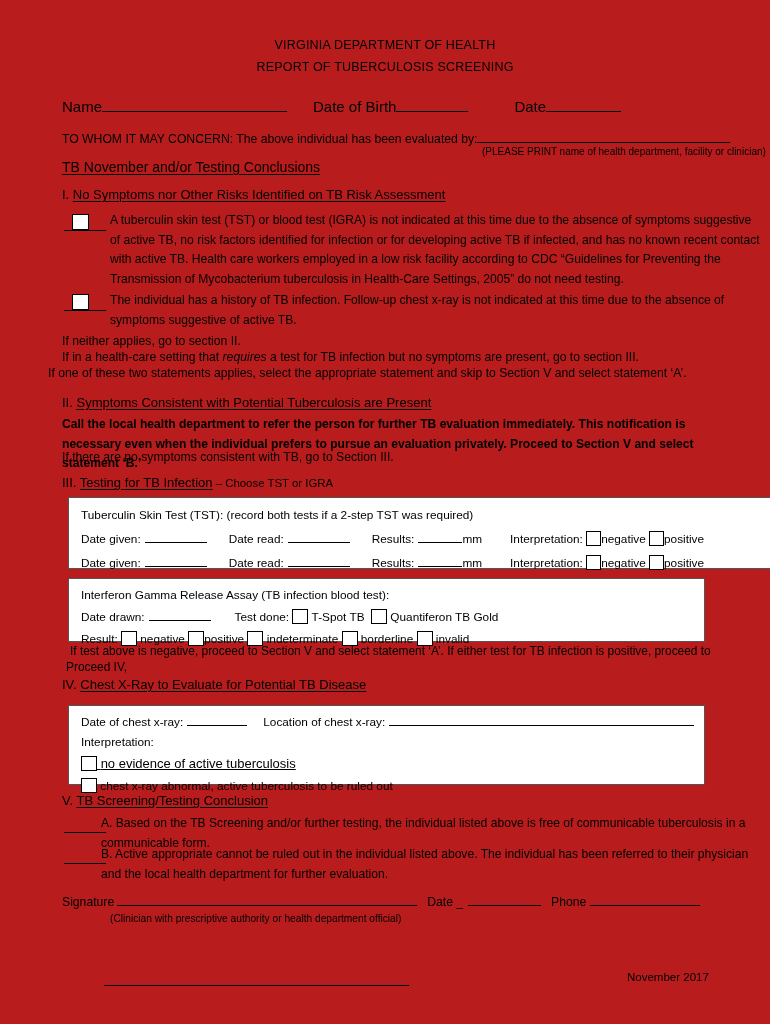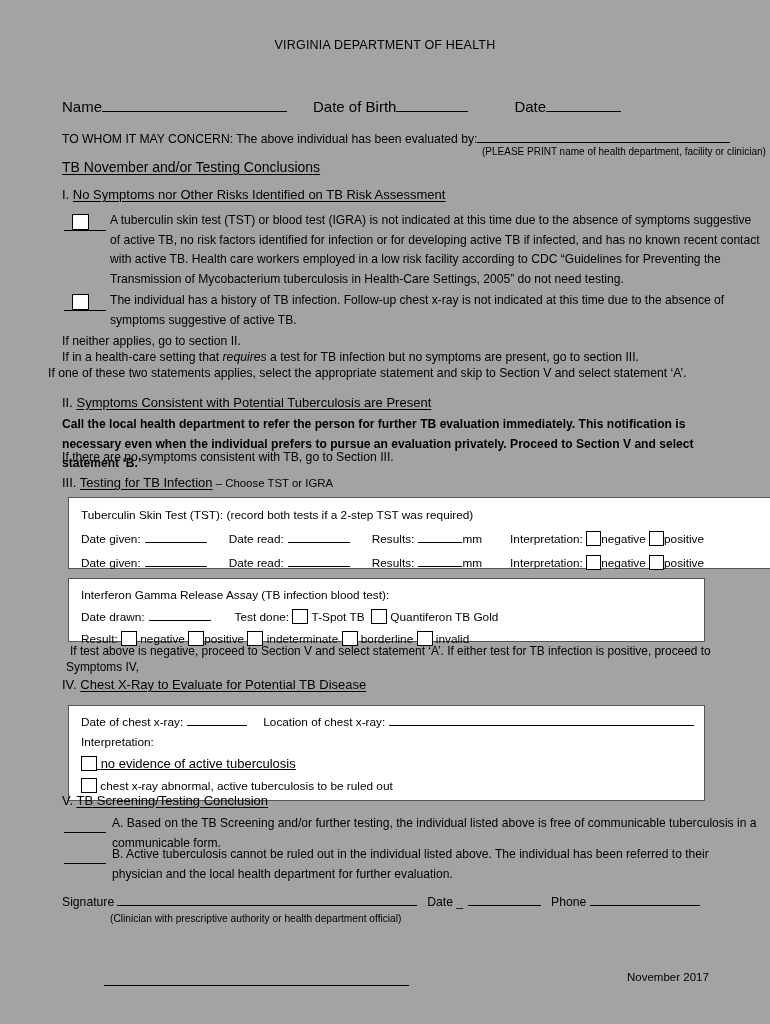--- a/index.html
+++ b/index.html
@@ -8,21 +8,21 @@
     background: #ffffff;
   }
   body {
     font-family: "Liberation Sans", sans-serif;
     color: #000000;
   }
   .page {
     position: relative;
     width: 770px;
     height: 1024px;
-    background: #a3a3a3;
+    background: #b91c1c;
     overflow: hidden;
     box-sizing: border-box;
   }
 
   
   .hdr {
     text-align: center;
     font-size: 12.5px;
     letter-spacing: 0.2px;
   }
@@ -163,41 +163,42 @@
     height: 12px;
     vertical-align: -2px;
   }
   .v-item {
     position: absolute;
     left: 64px;
     font-size: 12.1px;
     line-height: 19.6px;
   }
   .v-item .vtxt {
-    margin-left: 48px;
+    margin-left: 37px;
     width: 650px;
   }
   .v-item .vlinecol {
     position: absolute;
     left: 0;
     top: 4px;
   }
 
   .free-line {
     position: absolute;
     font-size: 12.2px;
     white-space: nowrap;
   }
 </style>
 </head>
 <body>
 
 <div class="page">
 
   <div class="hdr hdr-1">VIRGINIA DEPARTMENT OF HEALTH</div>
+  <div class="hdr hdr-2">REPORT OF TUBERCULOSIS SCREENING</div>
 
   <div class="row-name">
     <span>Name</span><span class="rule" style="width:185px;"></span><span class="gap-a"></span><span>Date of Birth</span><span class="rule" style="width:72px;"></span><span class="gap-b"></span><span>Date</span><span class="rule" style="width:75px;"></span>
   </div>
 
   <div class="row-concern">
     <span>TO WHOM IT MAY CONCERN:   The above individual has been evaluated by:</span><span class="rule" style="width:253px;"></span>
   </div>
   <div class="row-concern-sub">(PLEASE PRINT name of health department, facility or clinician)</div>
 
@@ -258,28 +259,28 @@
       <div style="white-space:nowrap; font-size:11.8px;">
         <span>Date drawn:</span><span class="rule" style="width:62px; margin-left:4px;"></span><span style="display:inline-block;width:24px;"></span><span>Test done:</span>&nbsp;<span class="cb-lg"></span>&nbsp;<span>T-Spot TB</span>&nbsp;&nbsp;<span class="cb-lg"></span>&nbsp;<span>Quantiferon TB Gold</span>
       </div>
       <div style="white-space:nowrap; font-size:11.8px;">
         <span>Result:</span>&nbsp;<span class="cb-lg"></span>&nbsp;<span>negative</span>&nbsp;<span class="cb-lg"></span><span>positive</span>&nbsp;<span class="cb-lg"></span>&nbsp;<span>indeterminate</span>&nbsp;<span class="cb-lg"></span>&nbsp;<span>borderline</span>&nbsp;<span class="cb-lg"></span>&nbsp;<span>invalid</span>
       </div>
     </div>
   </div>
 
   <div class="free-line" style="left:70px; top:644px; font-size:11.9px;">If test above is negative, proceed to Section V and select statement ‘A’.  If either test for TB infection is positive, proceed to</div>
-  <div class="free-line" style="left:66px; top:660px; font-size:11.9px;">Symptoms IV,</div>
+  <div class="free-line" style="left:66px; top:660px; font-size:11.9px;">Proceed IV,</div>
 
   <div class="sec-head" style="top:677px;">
     <span>IV.</span>
     <span class="u">Chest X-Ray to Evaluate for Potential TB Disease</span>
   </div>
 
-  <div class="boxed" style="left:68px; top:705px; width:637px; height:96px;">
+  <div class="boxed" style="left:68px; top:705px; width:637px; height:80px;">
     <div class="inner" style="line-height:20px; padding-top:6px;">
       <div style="white-space:nowrap; font-size:11.8px;">
         <span>Date of chest x-ray:</span><span class="rule" style="width:60px; margin-left:4px;"></span><span style="display:inline-block;width:16px;"></span><span>Location of chest x-ray:</span><span class="rule" style="width:305px; margin-left:4px;"></span>
       </div>
       <div style="font-size:11.8px;">Interpretation:</div>
       <div style="font-size:13px; line-height:23px;text-decoration:underline;">
         <span class="cb-lg"></span>&nbsp;<span>no evidence of active tuberculosis</span>
       </div>
       <div style="font-size:11.8px; line-height:23px;">
         <span class="cb-lg"></span>&nbsp;<span>chest x-ray abnormal, active tuberculosis to be ruled out</span>
@@ -292,21 +293,21 @@
     <span class="u">TB Screening/Testing Conclusion</span>
   </div>
 
   <div class="v-item" style="top:814px;">
     <span class="vlinecol"><span class="vline"></span></span>
     <div class="vtxt">A. Based on the TB Screening and/or further testing, the individual listed above is free of communicable tuberculosis in a communicable form.</div>
   </div>
 
   <div class="v-item" style="top:845px;">
     <span class="vlinecol"><span class="vline"></span></span>
-    <div class="vtxt">B. Active tuberculosis cannot be ruled out in the individual listed above.  The individual has been referred to their physician and the local health department for further evaluation.</div>
+    <div class="vtxt">B. Active appropriate cannot be ruled out in the individual listed above.  The individual has been referred to their physician and the local health department for further evaluation.</div>
   </div>
 
   <div class="free-line" style="left:62px; top:894px;">
     <span>Signature</span><span class="rule" style="width:300px; margin-left:3px;"></span><span style="display:inline-block;width:10px;"></span><span>Date _</span><span class="rule" style="width:73px; margin-left:5px;"></span><span style="display:inline-block;width:10px;"></span><span>Phone</span><span class="rule" style="width:110px; margin-left:4px;"></span>
   </div>
   <div style="position:absolute; left:110px; top:913px; font-size:10.2px;">(Clinician with prescriptive authority or health department official)</div>
 
   <div style="position:absolute; left:104px; top:972px;">
     <span class="rule" style="width:305px;"></span>
   </div>

